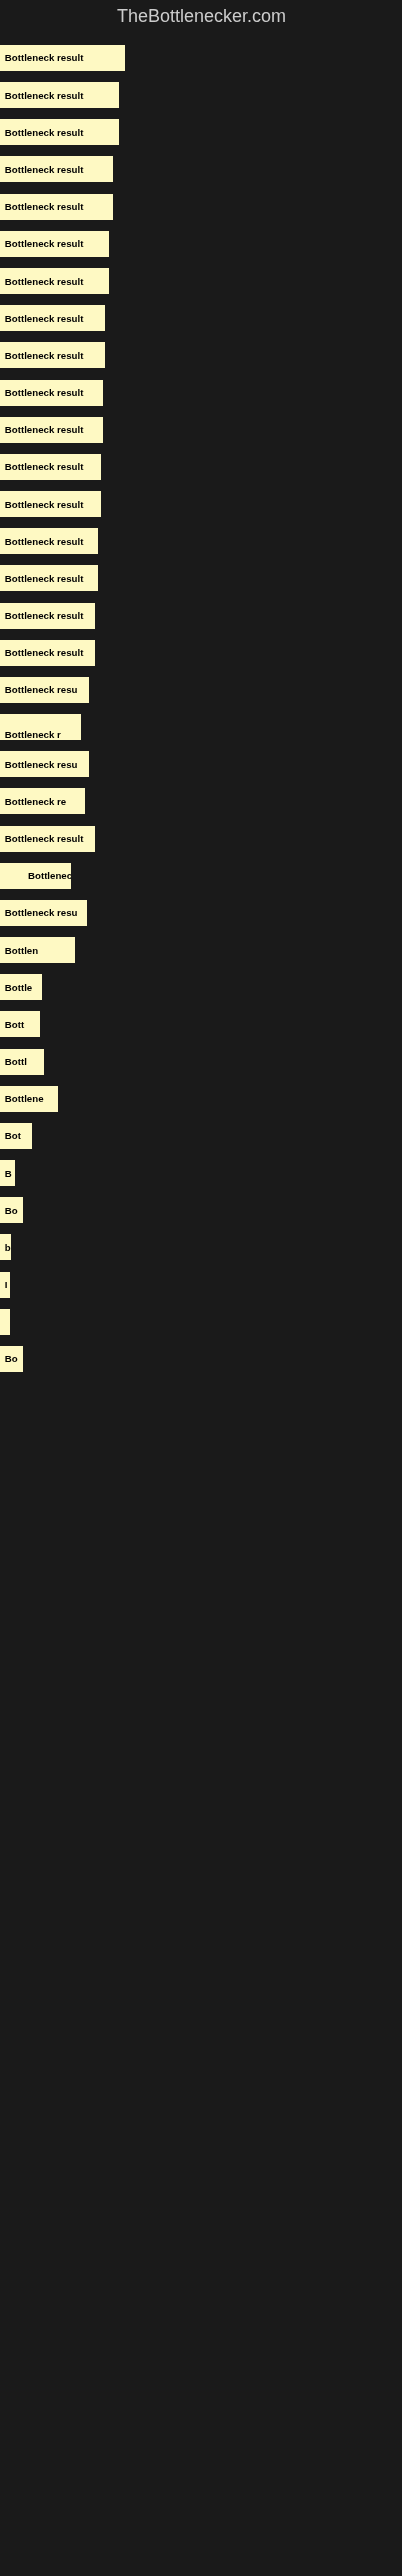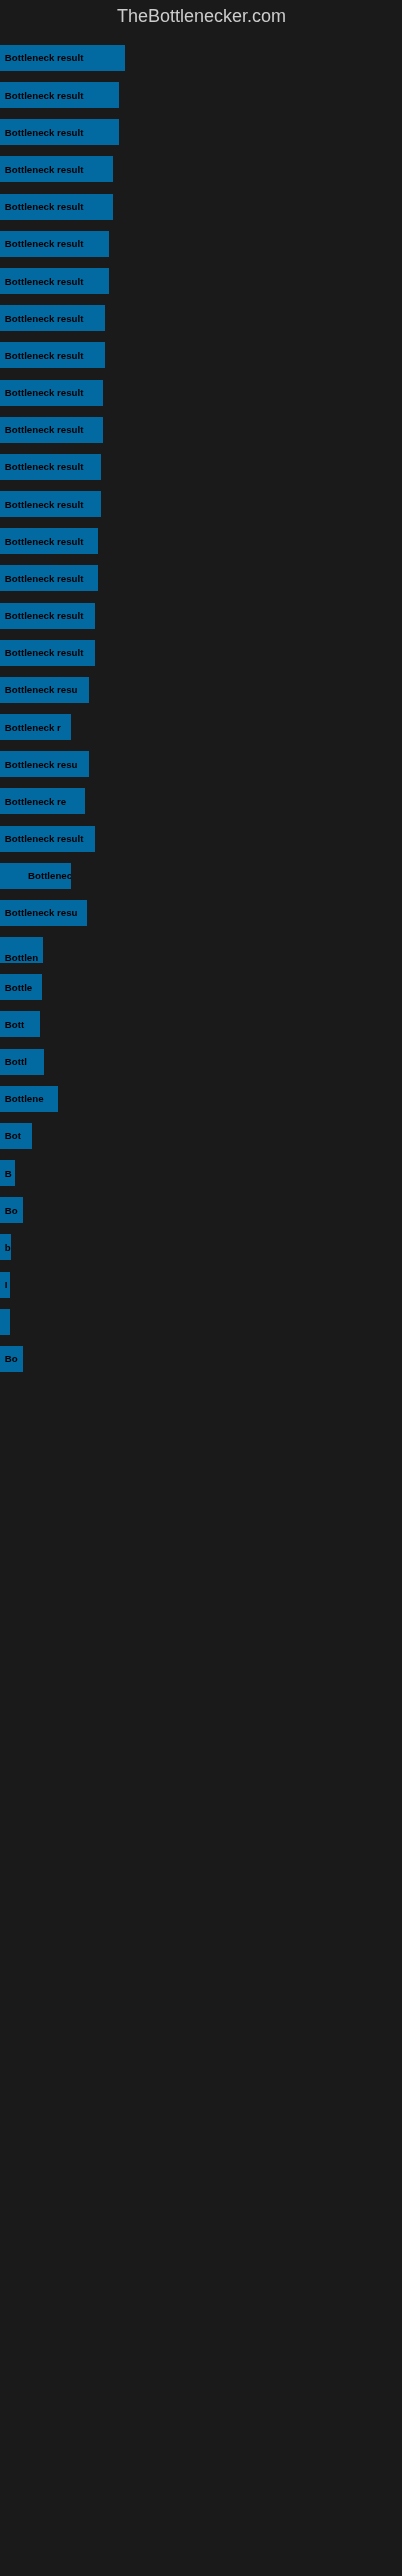--- a/index.html
+++ b/index.html
@@ -30,21 +30,21 @@
 
     .bar-row {
       display: flex;
       align-items: center;
       margin-bottom: 4.8px;
       padding: 3.2px 0;
     }
 
     .bar {
       height: 26px;
-      background-color: #0369a1;
+      background-color: #fef9c3;
       display: flex;
       align-items: center;
       padding: 0 4.8px;
       overflow: hidden;
       white-space: nowrap;
     }
 
     .bar-label {
       color: #000;
       font-size: 9.7px;
@@ -141,21 +141,21 @@
       <div class="bar" style="width: 95px;">
         <span class="bar-label">Bottleneck result</span>
       </div>
     </div>
     <div class="bar-row">
       <div class="bar" style="width: 89px;">
         <span class="bar-label">Bottleneck resu</span>
       </div>
     </div>
     <div class="bar-row">
-      <div class="bar" style="width: 71px;">
+      <div class="bar" style="width: 81px; align-items: flex-end;">
         <span class="bar-label">Bottleneck r</span>
       </div>
     </div>
     <div class="bar-row">
       <div class="bar" style="width: 89px;">
         <span class="bar-label">Bottleneck resu</span>
       </div>
     </div>
     <div class="bar-row">
       <div class="bar" style="width: 85px;">
@@ -171,21 +171,21 @@
       <div class="bar" style="width: 71px; padding-left: 28px;">
         <span class="bar-label">Bottleneck</span>
       </div>
     </div>
     <div class="bar-row">
       <div class="bar" style="width: 87px;">
         <span class="bar-label">Bottleneck resu</span>
       </div>
     </div>
     <div class="bar-row">
-      <div class="bar" style="width: 43px; align-items: flex-end;">
+      <div class="bar" style="width: 75px;">
         <span class="bar-label">Bottlen</span>
       </div>
     </div>
     <div class="bar-row">
       <div class="bar" style="width: 42px;">
         <span class="bar-label">Bottle</span>
       </div>
     </div>
     <div class="bar-row">
       <div class="bar" style="width: 40px;">

